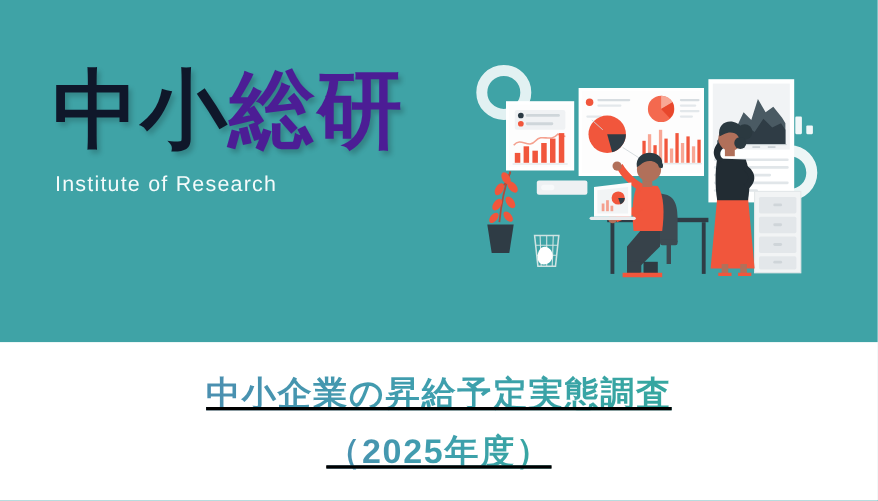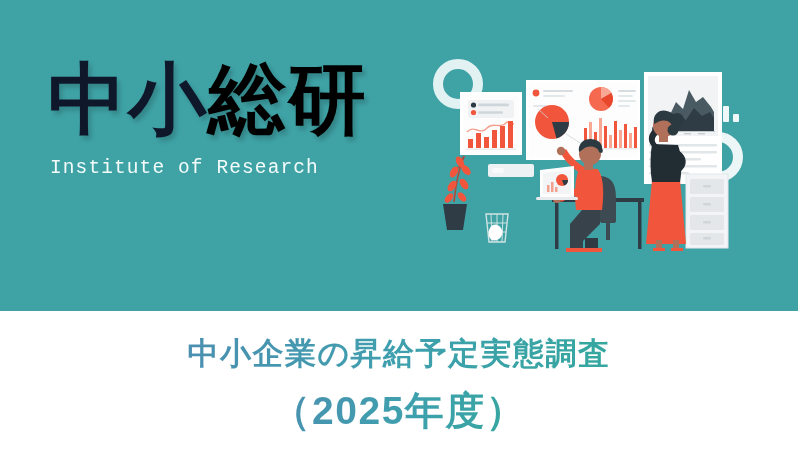--- a/index.html
+++ b/index.html
@@ -44,35 +44,34 @@
     line-height: 1.06;
     letter-spacing: 2px;
     white-space: nowrap;
     margin: 0;
   }
   .logo-part-white {
     color: #0f172a;
     text-shadow: 3px 4px 5px rgba(0,0,0,0.18);
   }
   .logo-part-gold {
-    color: #000000;
+    color: #4c1d95;
     text-shadow: 3px 4px 5px rgba(0,0,0,0.20);
   }
   .logo-sub {
     margin: 14px 0 0 2px;
     color: #f4fbfb;
     font-size: 19.5px;
     font-weight: 400;
     line-height: 1.36;
     letter-spacing: 1.1px;
   }
   .logo-sub span {
     display: block;
     white-space: nowrap;
-    font-family: Liberation Mono, monospace;
   }
 
   
   .illustration {
     position: absolute;
     left: 430px;
     top: 52px;
     width: 368px;
     height: 205px;
   }
@@ -86,37 +85,38 @@
   .title-area {
     position: absolute;
     left: 0;
     top: 311px;
     width: 798px;
     height: 144px;
     display: flex;
     flex-direction: column;
     align-items: center;
     justify-content: center;
+    text-decoration: underline;
   }
   .survey-title {
     margin: 0;
     font-size: 31px;
     font-weight: 700;
     letter-spacing: 1.5px;
     line-height: 1.42;
     white-space: nowrap;
     background: linear-gradient(100deg, #4b8fb0 0%, #3f9fae 48%, #35a79f 100%);
     -webkit-background-clip: text;
     background-clip: text;
     color: transparent;
     -webkit-text-fill-color: transparent;
   }
   .survey-subtitle {
     margin: 12px 0 0 0;
-    font-size: 39px;
+    font-size: 31px;
     font-weight: 700;
     letter-spacing: 1.5px;
     line-height: 1.2;
     white-space: nowrap;
     background: linear-gradient(100deg, #4b8fb0 0%, #3f9fae 50%, #35a79f 100%);
     -webkit-background-clip: text;
     background-clip: text;
     color: transparent;
     -webkit-text-fill-color: transparent;
   }

